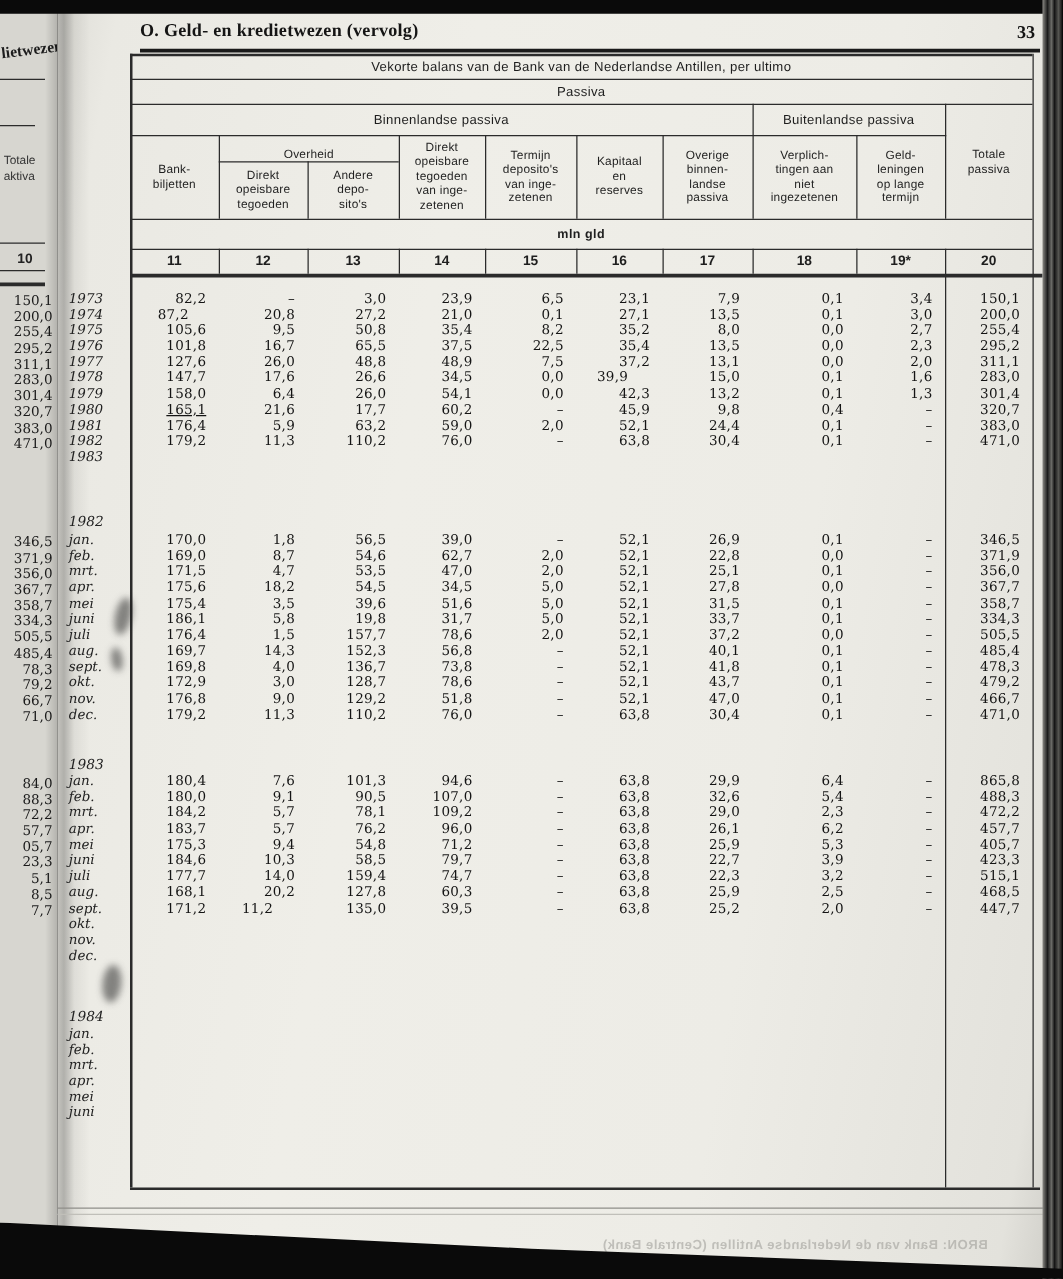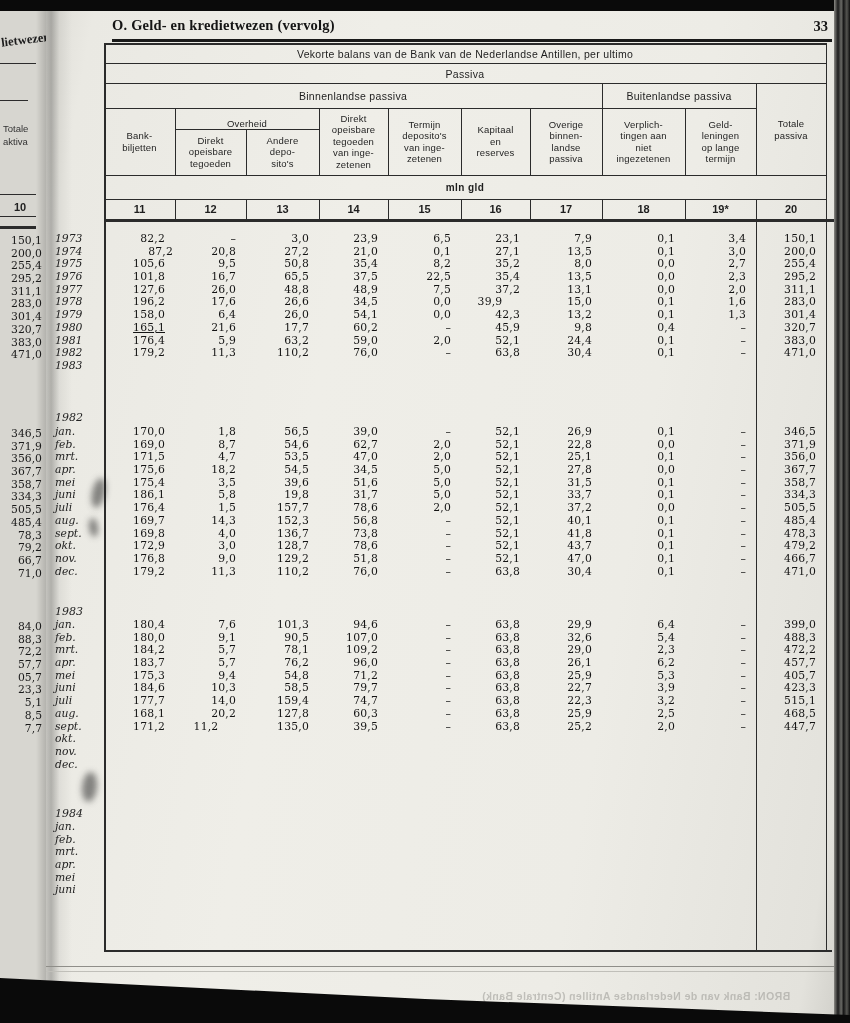--- a/index.html
+++ b/index.html
@@ -218,21 +218,21 @@
           <span class="num" style="left: 318px;">23,9</span>
           <span class="num" style="left: 391px;">6,5</span>
           <span class="num" style="left: 460px;">23,1</span>
           <span class="num" style="left: 532px;">7,9</span>
           <span class="num" style="left: 615px;">0,1</span>
           <span class="num" style="left: 686px;">3,4</span>
           <span class="num" style="left: 756px;">150,1</span>
         </div>
         <div class="drow">
           <span class="rlabel">1974</span>
-          <span class="num" style="left: 113px;">87,2</span>
+          <span class="num" style="left: 91px;">87,2</span>
           <span class="num" style="left: 176px;">20,8</span>
           <span class="num" style="left: 249px;">27,2</span>
           <span class="num" style="left: 318px;">21,0</span>
           <span class="num" style="left: 391px;">0,1</span>
           <span class="num" style="left: 460px;">27,1</span>
           <span class="num" style="left: 532px;">13,5</span>
           <span class="num" style="left: 615px;">0,1</span>
           <span class="num" style="left: 686px;">3,0</span>
           <span class="num" style="left: 756px;">200,0</span>
         </div>
@@ -270,21 +270,21 @@
           <span class="num" style="left: 318px;">48,9</span>
           <span class="num" style="left: 391px;">7,5</span>
           <span class="num" style="left: 460px;">37,2</span>
           <span class="num" style="left: 532px;">13,1</span>
           <span class="num" style="left: 615px;">0,0</span>
           <span class="num" style="left: 686px;">2,0</span>
           <span class="num" style="left: 756px;">311,1</span>
         </div>
         <div class="drow">
           <span class="rlabel">1978</span>
-          <span class="num" style="left: 105px;">196,2</span>
+          <span class="num" style="left: 105px;">147,7</span>
           <span class="num" style="left: 176px;">17,6</span>
           <span class="num" style="left: 249px;">26,6</span>
           <span class="num" style="left: 318px;">34,5</span>
           <span class="num" style="left: 391px;">0,0</span>
           <span class="num" style="left: 460px; text-align: center;">39,9</span>
           <span class="num" style="left: 532px;">15,0</span>
           <span class="num" style="left: 615px;">0,1</span>
           <span class="num" style="left: 686px;">1,6</span>
           <span class="num" style="left: 756px;">283,0</span>
         </div>
@@ -509,21 +509,21 @@
           <span class="rlabel">jan.</span>
           <span class="num" style="left: 105px;">180,4</span>
           <span class="num" style="left: 176px;">7,6</span>
           <span class="num" style="left: 249px;">101,3</span>
           <span class="num" style="left: 318px;">94,6</span>
           <span class="num" style="left: 391px;">–</span>
           <span class="num" style="left: 460px;">63,8</span>
           <span class="num" style="left: 532px;">29,9</span>
           <span class="num" style="left: 615px;">6,4</span>
           <span class="num" style="left: 686px;">–</span>
-          <span class="num" style="left: 756px;">399,0</span>
+          <span class="num" style="left: 756px;">865,8</span>
         </div>
         <div class="drow">
           <span class="rlabel">feb.</span>
           <span class="num" style="left: 105px;">180,0</span>
           <span class="num" style="left: 176px;">9,1</span>
           <span class="num" style="left: 249px;">90,5</span>
           <span class="num" style="left: 318px;">107,0</span>
           <span class="num" style="left: 391px;">–</span>
           <span class="num" style="left: 460px;">63,8</span>
           <span class="num" style="left: 532px;">32,6</span>

